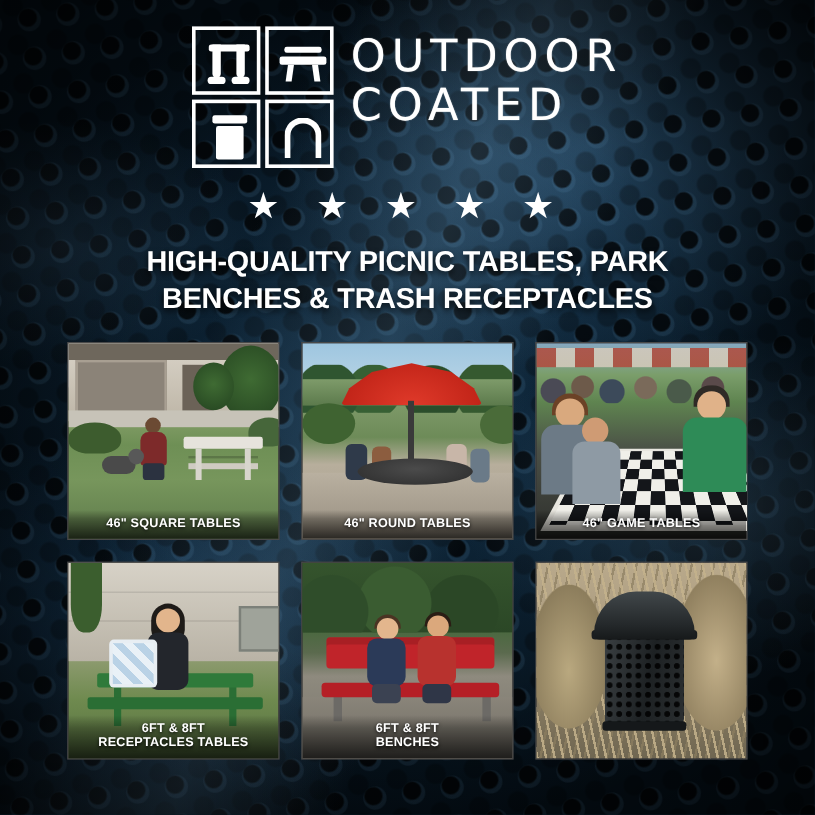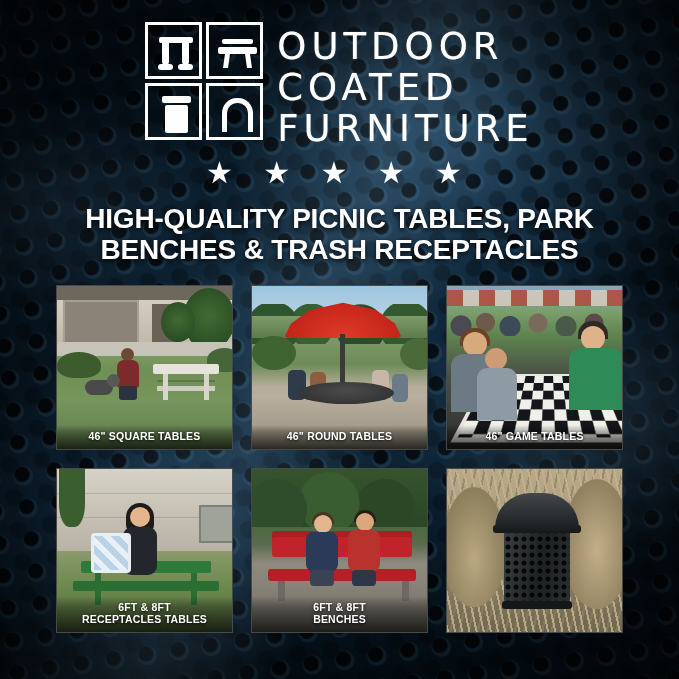--- a/index.html
+++ b/index.html
@@ -164,21 +164,21 @@
   }
 
   
   .headline {
     position: absolute;
     left: 28px; right: 28px;
     top: 203px;
     text-align: center;
     color: #ffffff;
     font-weight: bold;
-    font-size: 28px;
+    font-size: 24px;
     line-height: 31px;
     letter-spacing: -0.2px;
     text-shadow: 0 2px 5px rgba(0,0,0,0.8);
   }
   .headline .l2 { display: block; }
 
   
   .grid {
     position: absolute;
     left: 56px;
@@ -423,21 +423,20 @@
         </div>
         <div class="cell c-br">
           <div class="ic-dome">
             <div class="arch"></div>
           </div>
         </div>
       </div>
       <div class="logo-text">
         <div class="logo-word">OUTDOOR</div>
         <div class="logo-word">COATED</div>
-        <div class="logo-word">FURNITURE</div>
       </div>
     </div>
 
     <div class="stars">★ ★ ★ ★ ★</div>
 
     <div class="headline">
       <span>HIGH-QUALITY PICNIC TABLES, PARK</span>
       <span class="l2">BENCHES &amp; TRASH RECEPTACLES</span>
     </div>
 

